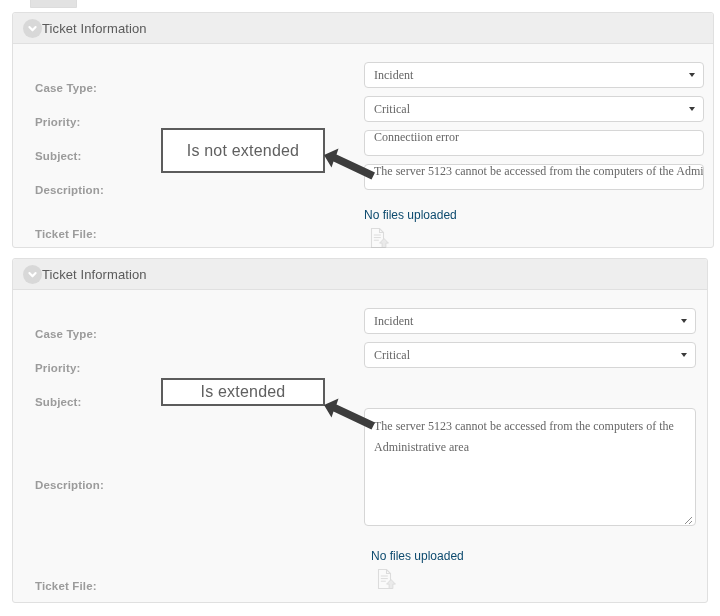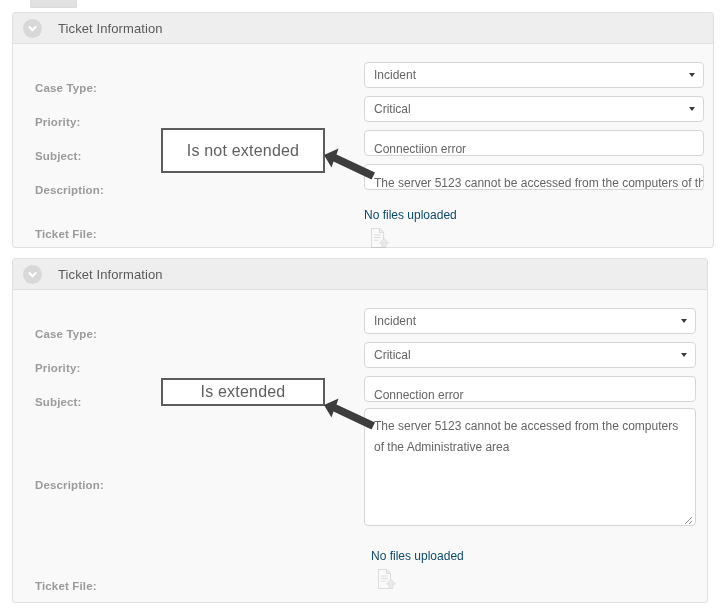--- a/index.html
+++ b/index.html
@@ -65,21 +65,20 @@
     border-radius: 50%;
     background: #d8d8d8;
     display: flex;
     align-items: center;
     justify-content: center;
     flex: 0 0 auto;
     cursor: pointer;
   }
   .collapse-btn svg { display: block; }
   .panel-title {
-    margin-left: 16px;
     font-size: 13px;
     color: #5a5a5a;
     letter-spacing: .1px;
   }
 
   .panel-body {
     position: relative;
     height: calc(100% - 31px);
   }
 
@@ -93,21 +92,21 @@
     white-space: nowrap;
     margin-top: 11px;
   }
 
   .field {
     position: absolute;
     box-sizing: border-box;
     background: #ffffff;
     border: 1px solid #d6d6d6;
     border-radius: 4px;
-    font-family: Liberation Sans, sans-serif;
+    font-family: Liberation Serif, serif;
     font-size: 12px;
     color: #666666;
     padding: 0 9px;
     line-height: 1;
     outline: none;
   }
   .field.select {
     padding-right: 20px;
     overflow: hidden;
     white-space: nowrap;
@@ -120,21 +119,21 @@
     top: 50%;
     margin-top: -2px;
     width: 0;
     height: 0;
     border-left: 3.5px solid transparent;
     border-right: 3.5px solid transparent;
     border-top: 4px solid #3a3a3a;
   }
   .field.text {
     display: flex;
-    align-items: flex-end;
+    align-items: flex-start;
     white-space: nowrap;
     overflow: hidden;
   }
   .field.textarea {
     display: block;
     padding: 7px 9px;
     line-height: 21px;
     resize: none;
     overflow: hidden;
     white-space: normal;
@@ -259,23 +258,20 @@
       <span class="caret"></span>
     </div>
 
     <div class="label" style="left:22px; top:61px;">Priority:</div>
     <div class="field select" style="left:351px; top:52px; width:332px; height:26px;">
       <span>Critical</span>
       <span class="caret"></span>
     </div>
 
     <div class="label" style="left:22px; top:95px;">Subject:</div>
-    <div class="field text" style="left:351px; top:86px; width:332px; height:26px;">
-      <span>Connection error</span>
-    </div>
 
     <div class="label" style="left:22px; top:178px;">Description:</div>
     <div class="field textarea" style="left:351px; top:118px; width:332px; height:118px;">
       <span>The server 5123 cannot be accessed from the computers of the Administrative area</span>
       <span class="resize-grip">
         <svg width="12" height="12" viewBox="0 0 12 12" aria-hidden="true">
           <path d="M11 4 L4 11 M11 8 L8 11" stroke="#8d8d8d" stroke-width="1"></path>
         </svg>
       </span>
     </div>

